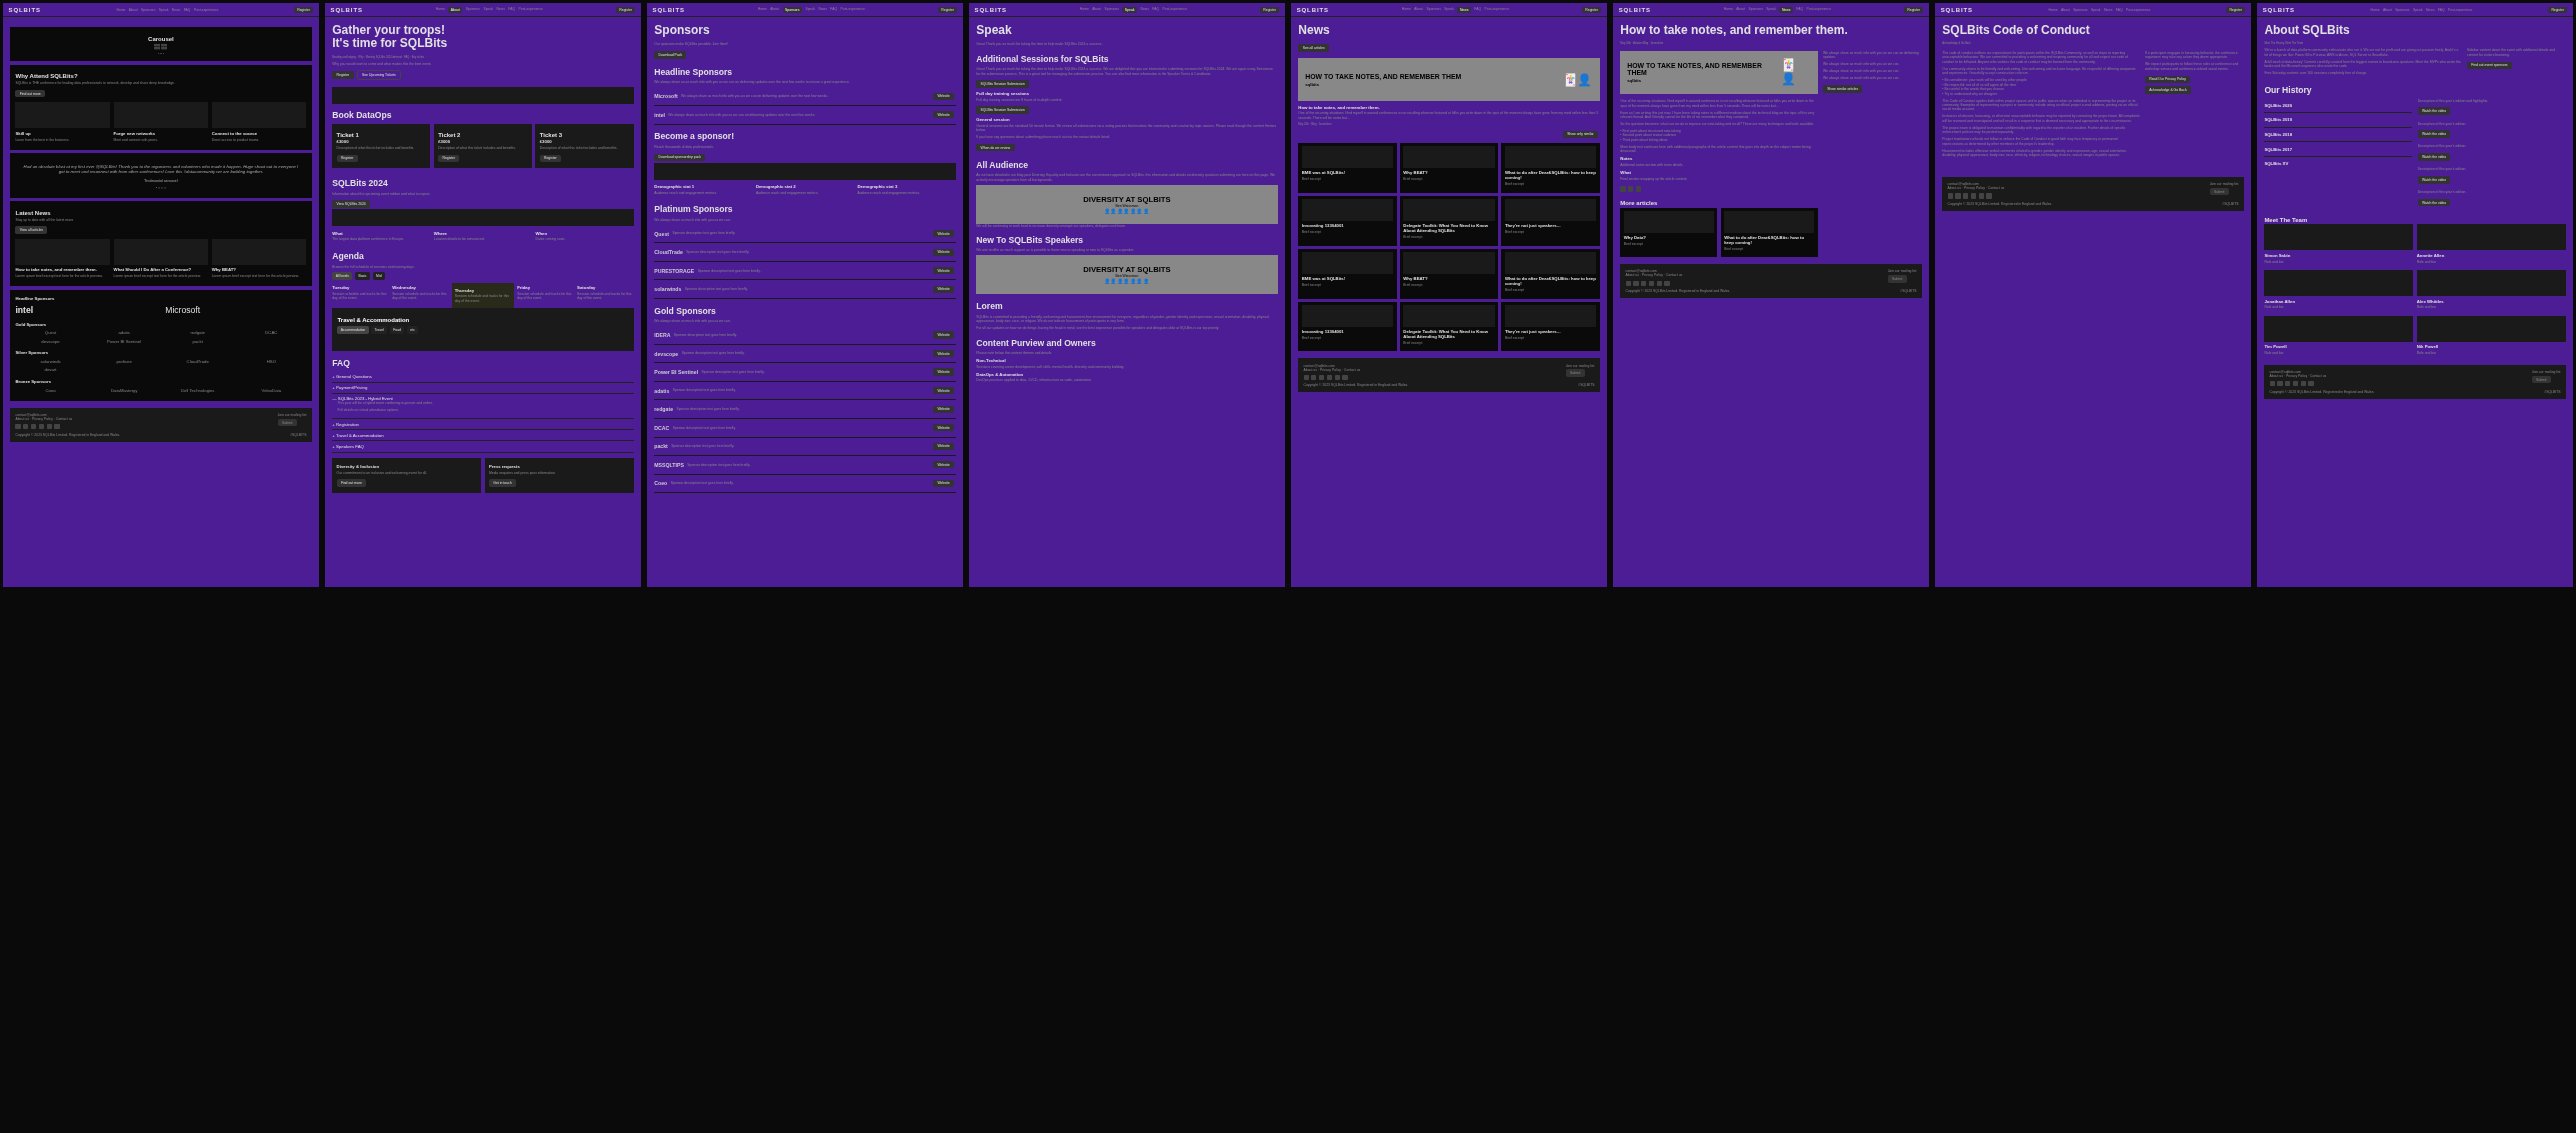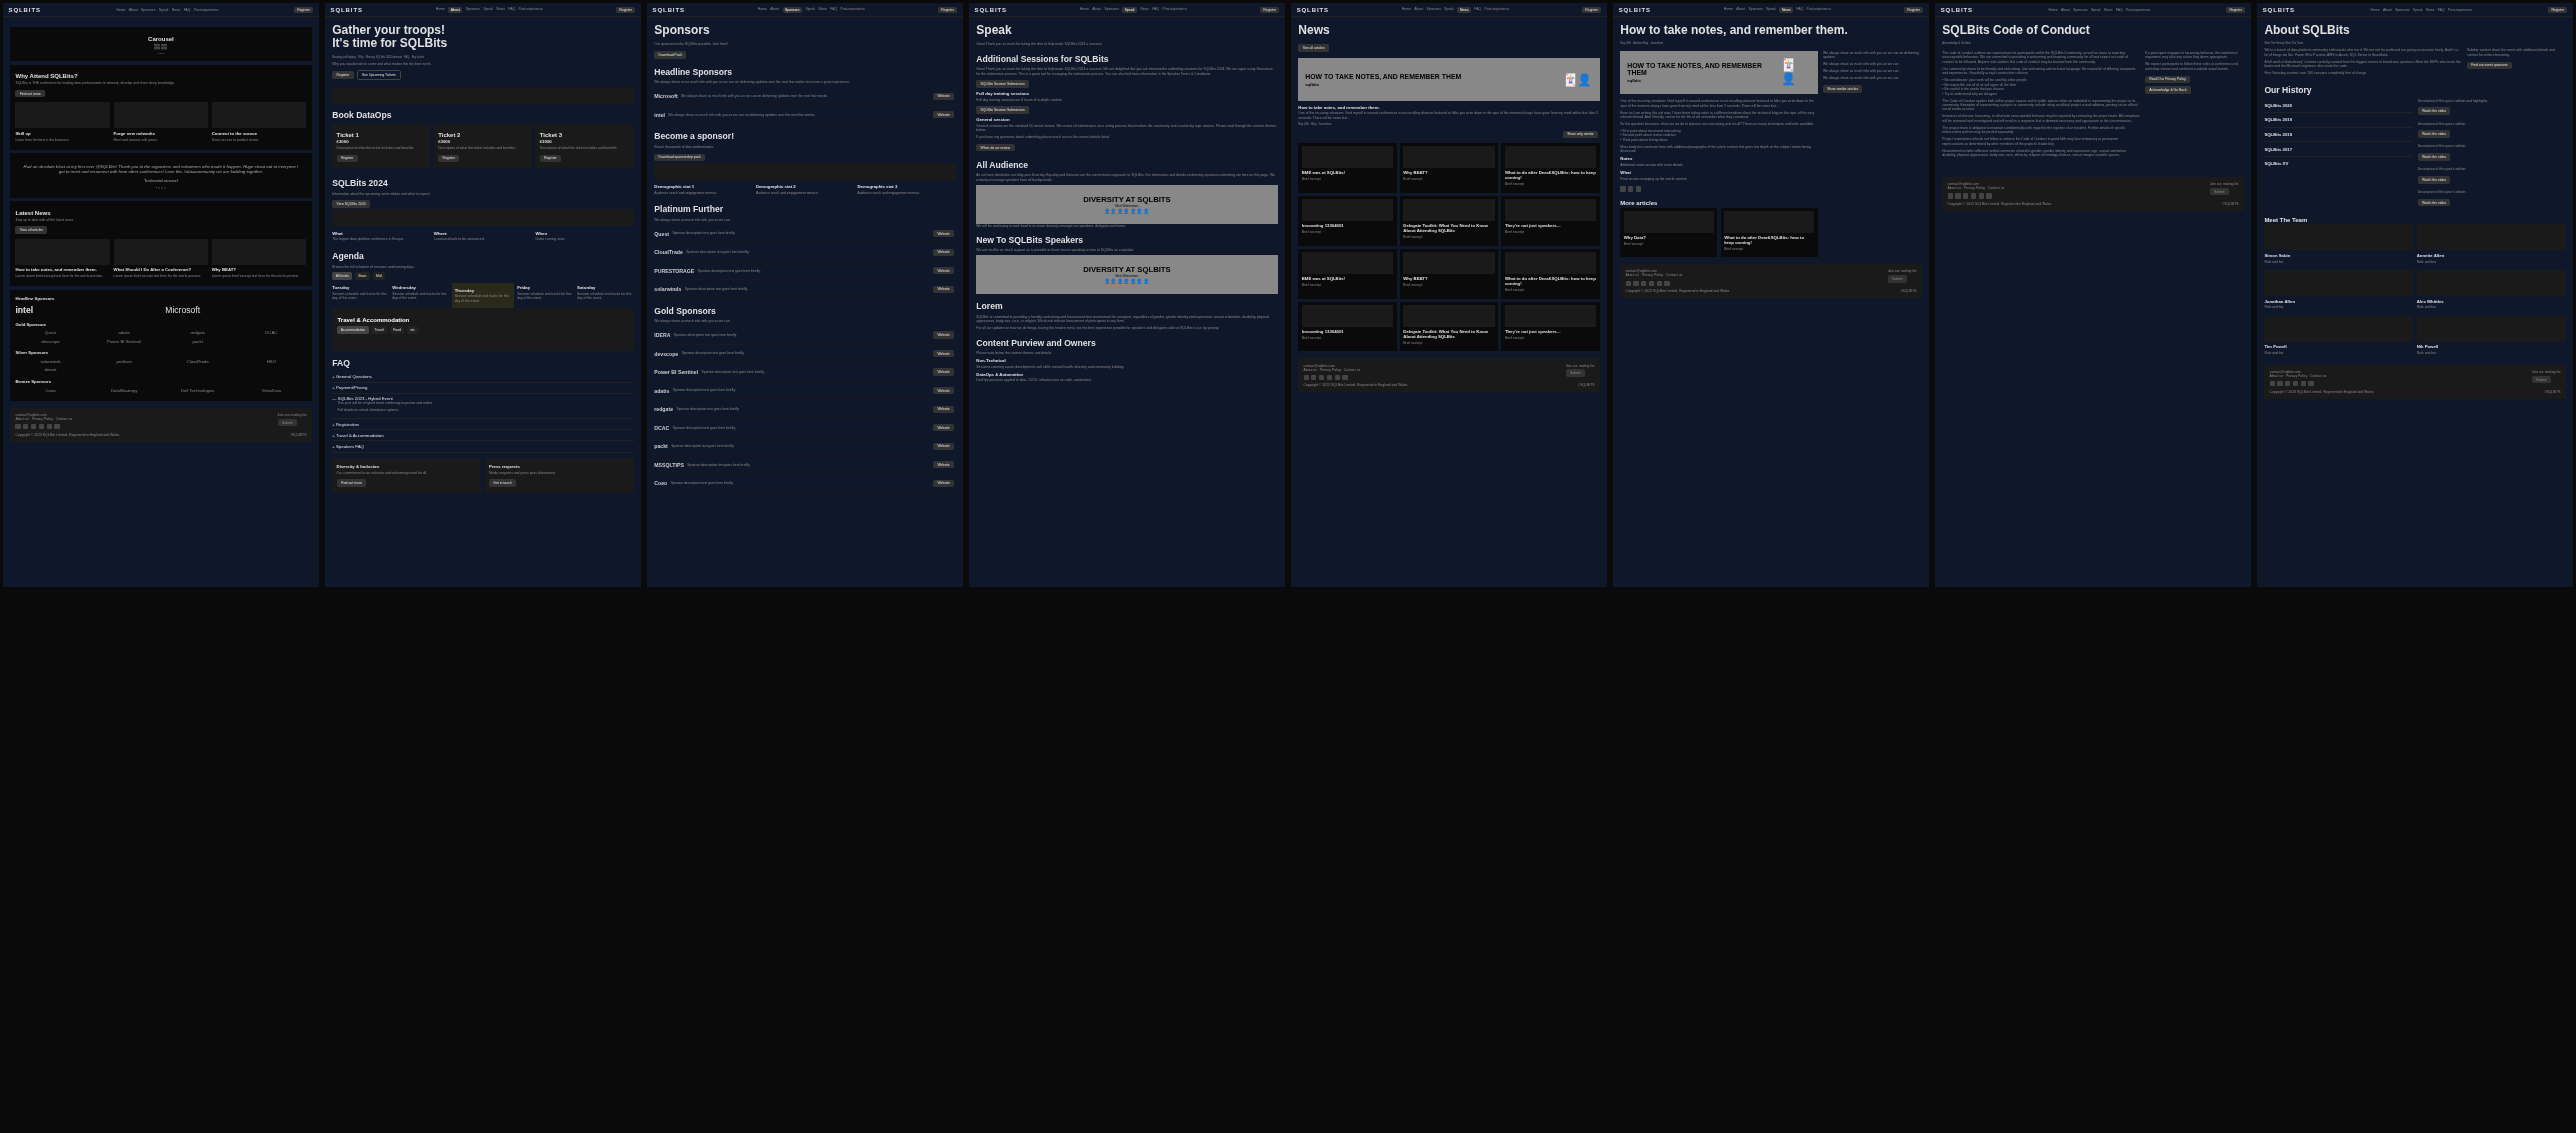--- a/index.html
+++ b/index.html
@@ -1,18 +1,18 @@
 <!DOCTYPE html>
 <html style="font-size:13.7px"><head>
 <meta charset="utf-8">
 <style>
 * { margin: 0; padding: 0; box-sizing: border-box; }
 body { background: #0a0a0a; color: #e0e0e0; font-family: -apple-system, Arial, sans-serif; font-size: 5.2px; }
 .grid { display: grid; grid-template-columns: repeat(8, 1fr); gap: 6.9px; padding: 3.4px; }
-.page { background: #0f172a; min-height: 584px; position: relative; }
+.page { background: #4c1d95; min-height: 584px; position: relative; }
 .header { display: flex; justify-content: space-between; align-items: center; padding: 3.4px 5.2px; border-bottom: 0.9px solid #222; }
 .logo { font-weight: bold; font-size: 6px; letter-spacing: 0.9px; }
 .nav { display: flex; gap: 3.4px; font-size: 3.4px; }
 .nav span { color: #888; cursor: pointer; }
 .nav span.active { background: #333; padding: 0.9px 2.6px; border-radius: 1.7px; color: #fff; }
 .btn { background: #333; padding: 0.9px 3.4px; font-size: 3.4px; border-radius: 1.7px; cursor: pointer; }
 .content { padding: 6.9px; }
 h1 { font-size: 12px; font-weight: bold; margin-bottom: 5.2px; line-height: 1.1; }
 h2 { font-size: 8.6px; font-weight: bold; margin: 6.9px 0 3.4px; }
 h3 { font-size: 6px; font-weight: bold; margin: 3.4px 0 1.7px; }
@@ -352,21 +352,21 @@
       <div>
             <h4>Demographic stat 2</h4>
             <p>Audience reach and engagement metrics.</p>
           </div>
       <div>
             <h4>Demographic stat 3</h4>
             <p>Audience reach and engagement metrics.</p>
           </div>
     </div>
 
-    <h2>Platinum Further</h2>
+    <h2>Platinum Sponsors</h2>
     <p>We always share as much info with you as we can.</p>
     <div class="sponsor-row">
           <span class="sponsor-logo">Quest</span>
           <p style="flex:2;margin:0 3.4px">Sponsor description text goes here briefly.</p>
           <span class="small-btn">Website</span>
         </div>
     <div class="sponsor-row">
           <span class="sponsor-logo">CloudTrade</span>
           <p style="flex:2;margin:0 3.4px">Sponsor description text goes here briefly.</p>
           <span class="small-btn">Website</span>

